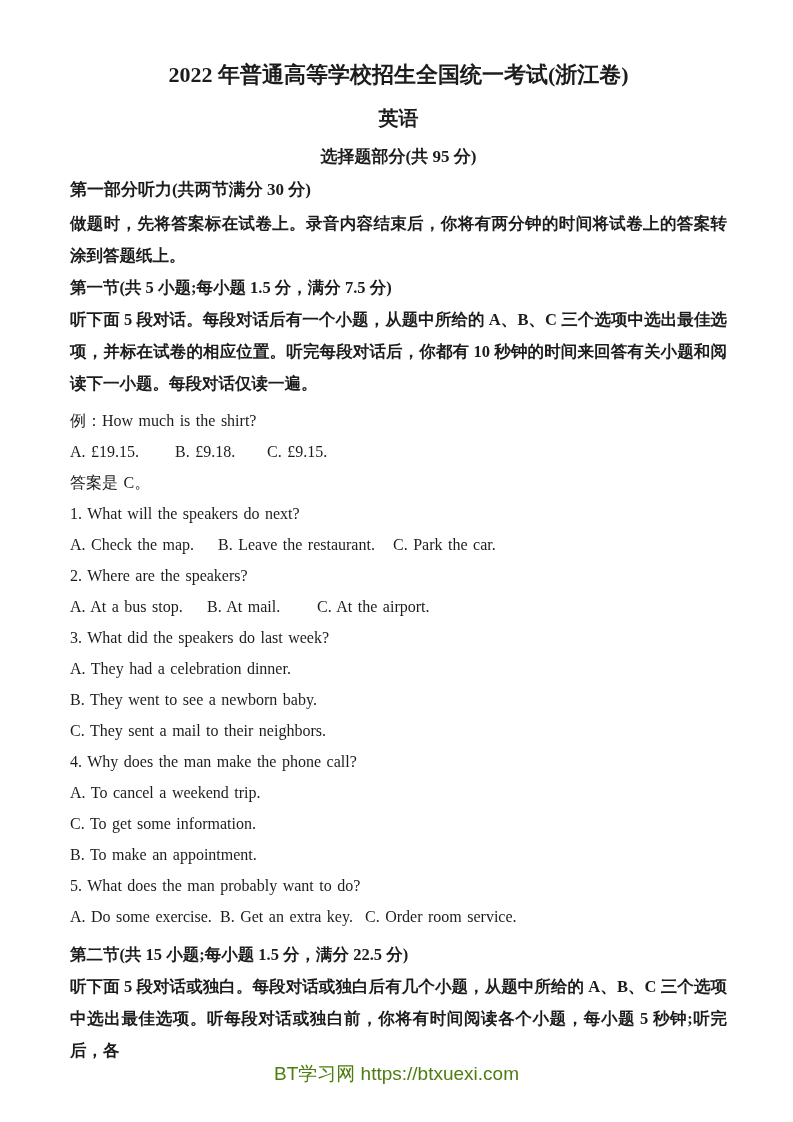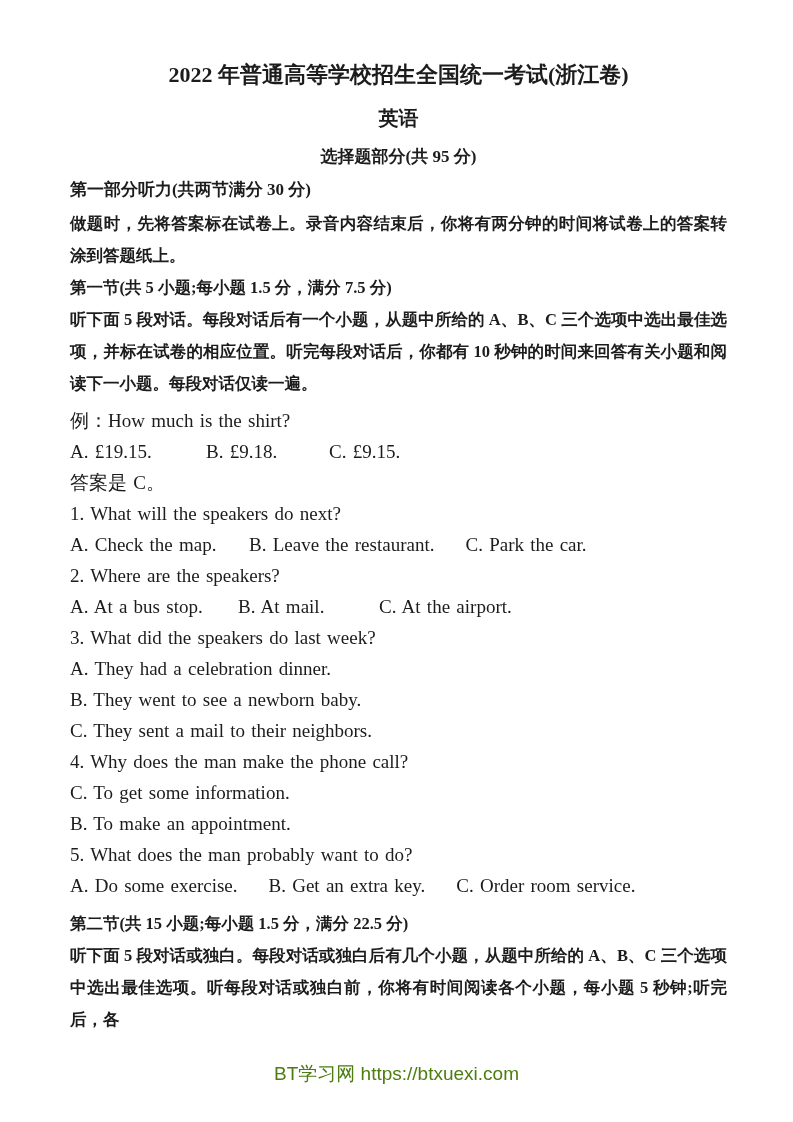--- a/index.html
+++ b/index.html
@@ -32,24 +32,24 @@
     font-weight: bold; font-size: 16.5px; line-height: 32px;
   }
   .cn-para {
     font-weight: bold; font-size: 16.5px; line-height: 32px;
     text-align: justify; margin-top: 6px;
   }
   .cn-para.tight { margin-top: 0; }
   .s2-heading { margin-top: 12px; }
 
   .en-line {
-    font-size: 19px; line-height: 20px; margin-top: 11px;
+    font-size: 16px; line-height: 20px; margin-top: 11px;
     word-spacing: 1.5px;
   }
-  .opt-row { display: flex; gap: 31px; }
+  .opt-row { display: flex; }
   .opt-row .opt { white-space: nowrap; }
   .ex-opts .o1 { min-width: 105px; }
   .ex-opts .o2 { min-width: 92px; }
   .q1-opts .o1 { min-width: 148px; }
   .q1-opts .o2 { min-width: 175px; }
   .q2-opts .o1 { min-width: 137px; }
   .q2-opts .o2 { min-width: 110px; }
   .q5-opts .o1 { min-width: 150px; }
   .q5-opts .o2 { min-width: 145px; }
 
@@ -97,20 +97,21 @@
     <span class="opt o2">B. At mail.</span>
     <span class="opt o3">C. At the airport.</span>
   </div>
 
   <div class="en-line">3. What did the speakers do last week?</div>
   <div class="en-line">A. They had a celebration dinner.</div>
   <div class="en-line">B. They went to see a newborn baby.</div>
   <div class="en-line">C. They sent a mail to their neighbors.</div>
 
   <div class="en-line">4. Why does the man make the phone call?</div>
+  <div class="en-line">A. To cancel a weekend trip.</div>
   <div class="en-line">C. To get some information.</div>
   <div class="en-line">B. To make an appointment.</div>
 
   <div class="en-line">5. What does the man probably want to do?</div>
   <div class="en-line opt-row q5-opts">
     <span class="opt o1">A. Do some exercise.</span>
     <span class="opt o2">B. Get an extra key.</span>
     <span class="opt o3">C. Order room service.</span>
   </div>
 

